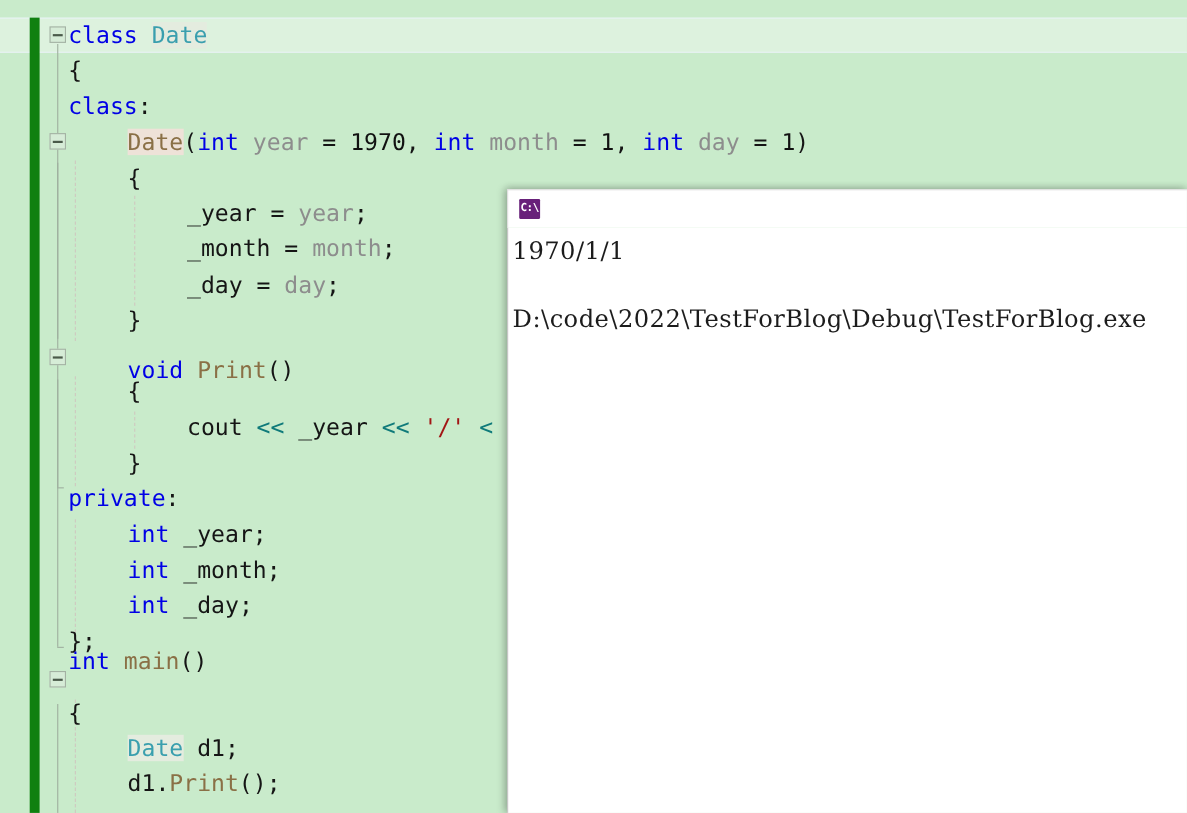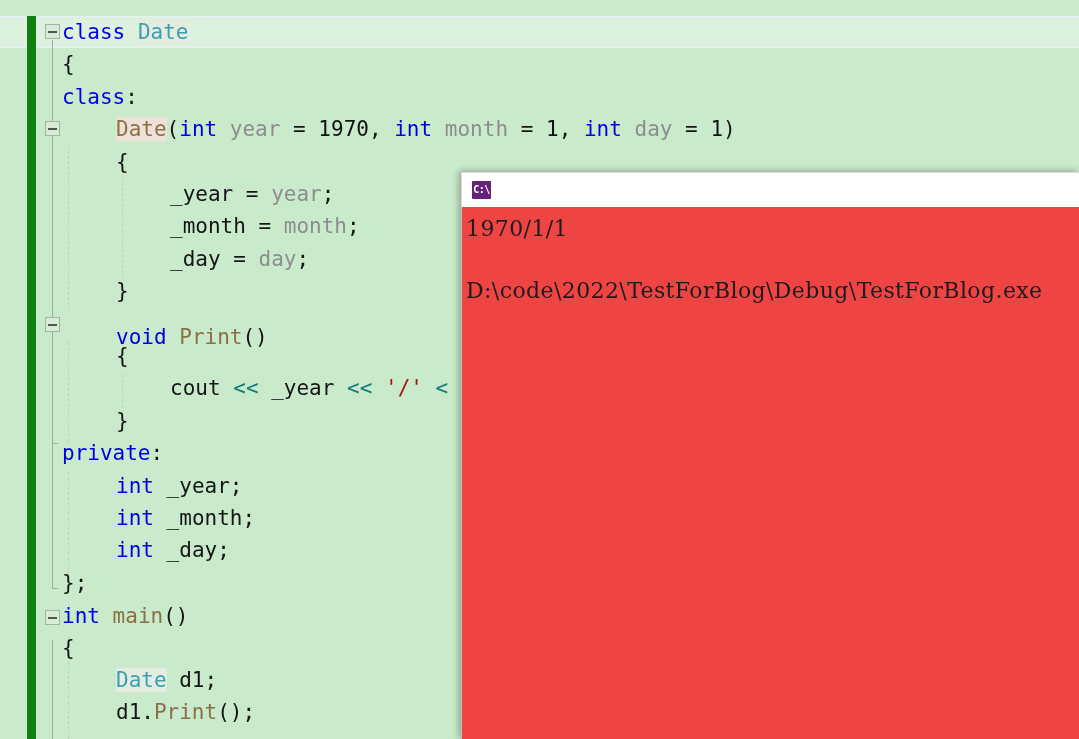--- a/index.html
+++ b/index.html
@@ -141,21 +141,21 @@
   }
   #console-title-text {
     font-family: "Liberation Sans", sans-serif;
     font-size: 15.5px;
     color: #1b1b1b;
     white-space: nowrap;
   }
   #console-body {
     position: relative;
     height: 532px;
-    background: #ef4444;
+    background: #ffffff;
     border-left: 1px solid #c0c0c0;
     box-sizing: border-box;
     padding: 6px 0 0 4px;
     overflow: hidden;
   }
   .console-line {
     font-family: "DejaVu Serif", serif;
     font-size: 22px;
     line-height: 31px;
     color: #1c1c1c;
@@ -217,21 +217,21 @@
         <div class="code-line" style="top: 275.2px; left: 116px;"><span class="t-plain">}</span></div>
         <div class="code-line" style="top: 307.6px; left: 116px; margin-top: 13px;"><span class="t-kw">void</span><span class="t-plain"> </span><span class="t-fn">Print</span><span class="t-plain">()</span></div>
         <div class="code-line" style="top: 340px; left: 116px;"><span class="t-plain">{</span></div>
         <div class="code-line" style="top: 372.4px; left: 170px;"><span class="t-plain">cout</span><span class="t-plain"> </span><span class="t-stream">&lt;&lt;</span><span class="t-plain"> </span><span class="t-plain">_year</span><span class="t-plain"> </span><span class="t-stream">&lt;&lt;</span><span class="t-plain"> </span><span class="t-str">'/'</span><span class="t-stream"> &lt;</span></div>
         <div class="code-line" style="top: 404.8px; left: 116px;"><span class="t-plain">}</span></div>
         <div class="code-line" style="top: 437.2px; left: 62px;"><span class="t-kw">private</span><span class="t-plain">:</span></div>
         <div class="code-line" style="top: 469.6px; left: 116px;"><span class="t-kw">int</span><span class="t-plain"> </span><span class="t-plain">_year;</span></div>
         <div class="code-line" style="top: 502px; left: 116px;"><span class="t-kw">int</span><span class="t-plain"> </span><span class="t-plain">_month;</span></div>
         <div class="code-line" style="top: 534.4px; left: 116px;"><span class="t-kw">int</span><span class="t-plain"> </span><span class="t-plain">_day;</span></div>
         <div class="code-line" style="top: 566.8px; left: 62px;"><span class="t-plain">};</span></div>
-        <div class="code-line" style="top: 600px; left: 62px;"><span class="t-kw">int</span><span class="t-plain"> </span><span class="t-fn">main</span><span class="t-plain">()</span></div>
+        <div class="code-line" style="top: 585px; left: 62px;"><span class="t-kw">int</span><span class="t-plain"> </span><span class="t-fn">main</span><span class="t-plain">()</span></div>
         <div class="code-line" style="top: 631.6px; left: 62px;"><span class="t-plain">{</span></div>
         <div class="code-line" style="top: 664px; left: 116px;"><span class="t-type-hl">Date</span><span class="t-plain"> d1;</span></div>
         <div class="code-line" style="top: 696.4px; left: 116px;"><span class="t-plain">d1.</span><span class="t-fn">Print</span><span class="t-plain">();</span></div>
       </div>
   </div>
 
   <div id="console-window">
     <div id="console-titlebar">
       <div id="console-icon">
         <span>C:\</span>

